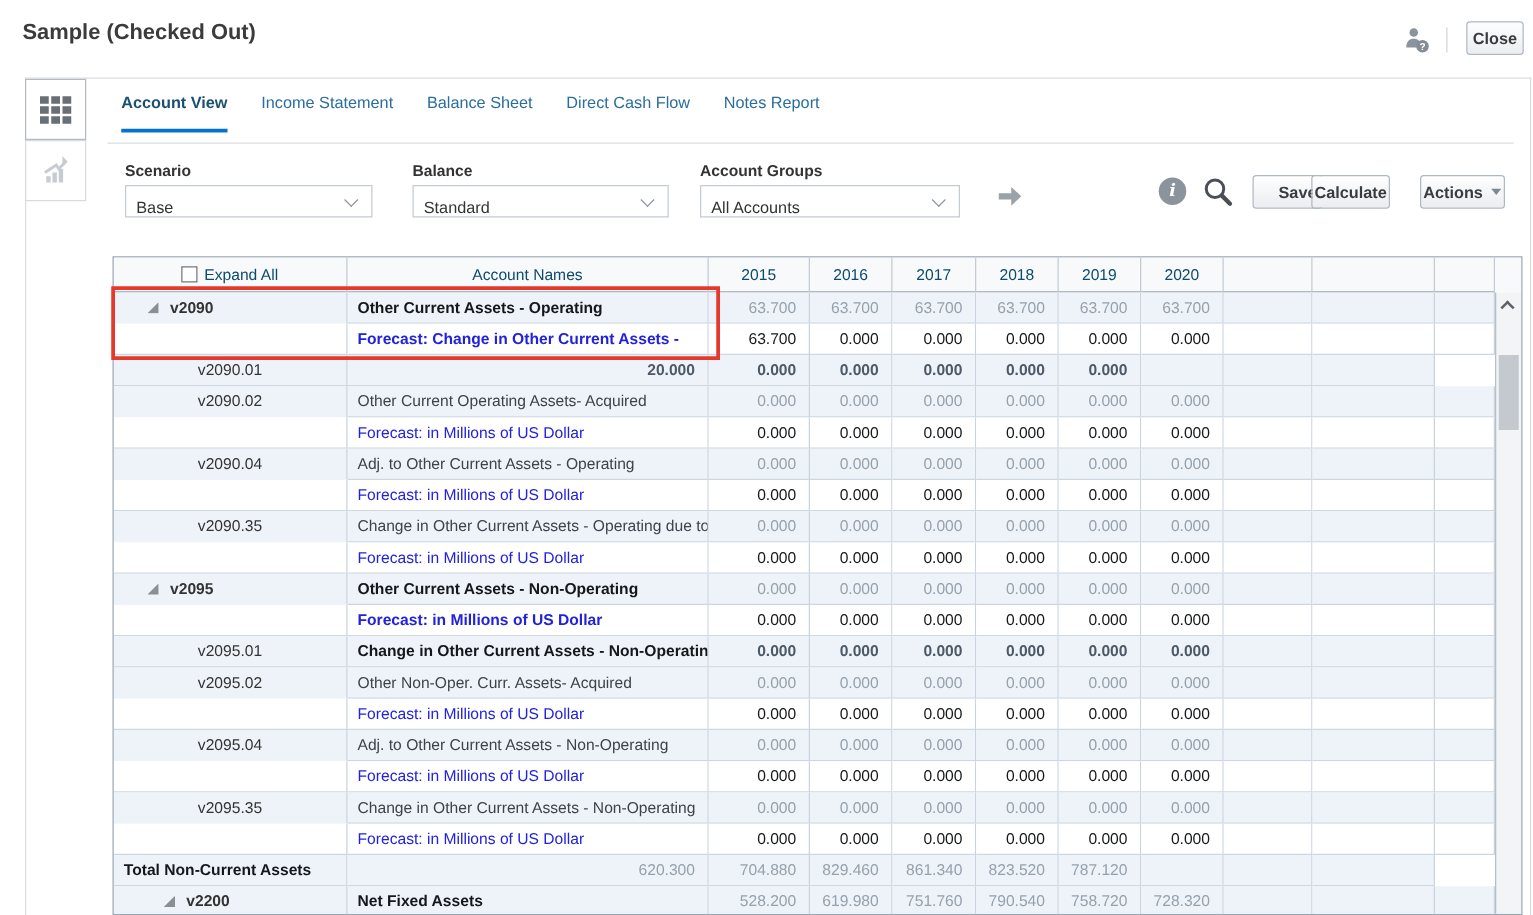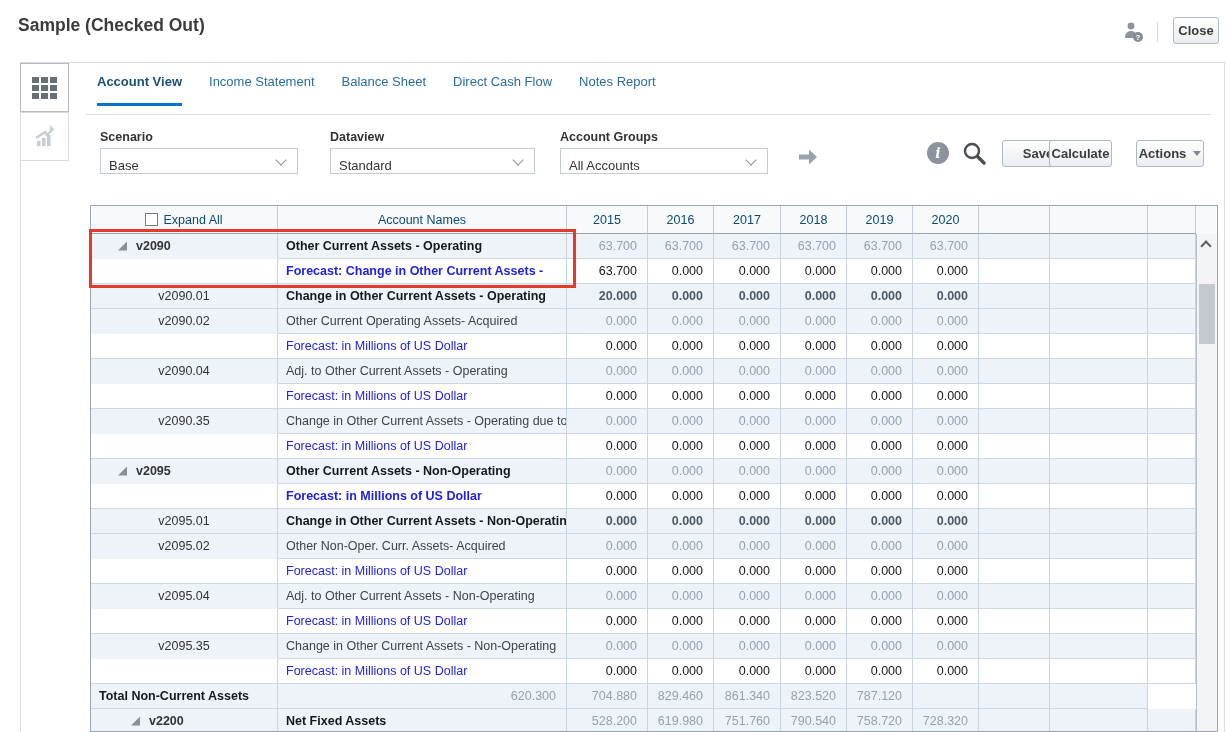--- a/index.html
+++ b/index.html
@@ -145,21 +145,21 @@
 
 <div id="filterbar">
     <div class="fgroup" style="left: 100px;">
       <div class="flabel">Scenario</div>
       <div class="fselect" style="width: 198px;">
         <span>Base</span>
         <span class="chev"></span>
       </div>
     </div>
     <div class="fgroup" style="left: 330px;">
-      <div class="flabel">Dataview</div>
+      <div class="flabel">Balance</div>
       <div class="fselect" style="width: 205px;">
         <span>Standard</span>
         <span class="chev"></span>
       </div>
     </div>
     <div class="fgroup" style="left: 560px;">
       <div class="flabel">Account Groups</div>
       <div class="fselect" style="width: 208px;">
         <span>All Accounts</span>
         <span class="chev"></span>
@@ -233,21 +233,20 @@
         <div class="c v blk">0.000</div>
         <div class="c v blk">0.000</div>
         <div class="c"></div>
         <div class="c"></div>
         <div class="c"></div>
       </div>
       <div class="t-row rs">
         <div class="c code">
           <span>v2090.01</span>
         </div>
-        <div class="c nm b">Change in Other Current Assets - Operating</div>
         <div class="c v bgray">20.000</div>
         <div class="c v bgray">0.000</div>
         <div class="c v bgray">0.000</div>
         <div class="c v bgray">0.000</div>
         <div class="c v bgray">0.000</div>
         <div class="c v bgray">0.000</div>
         <div class="c"></div>
         <div class="c"></div>
         <div class="c"></div>
       </div>

